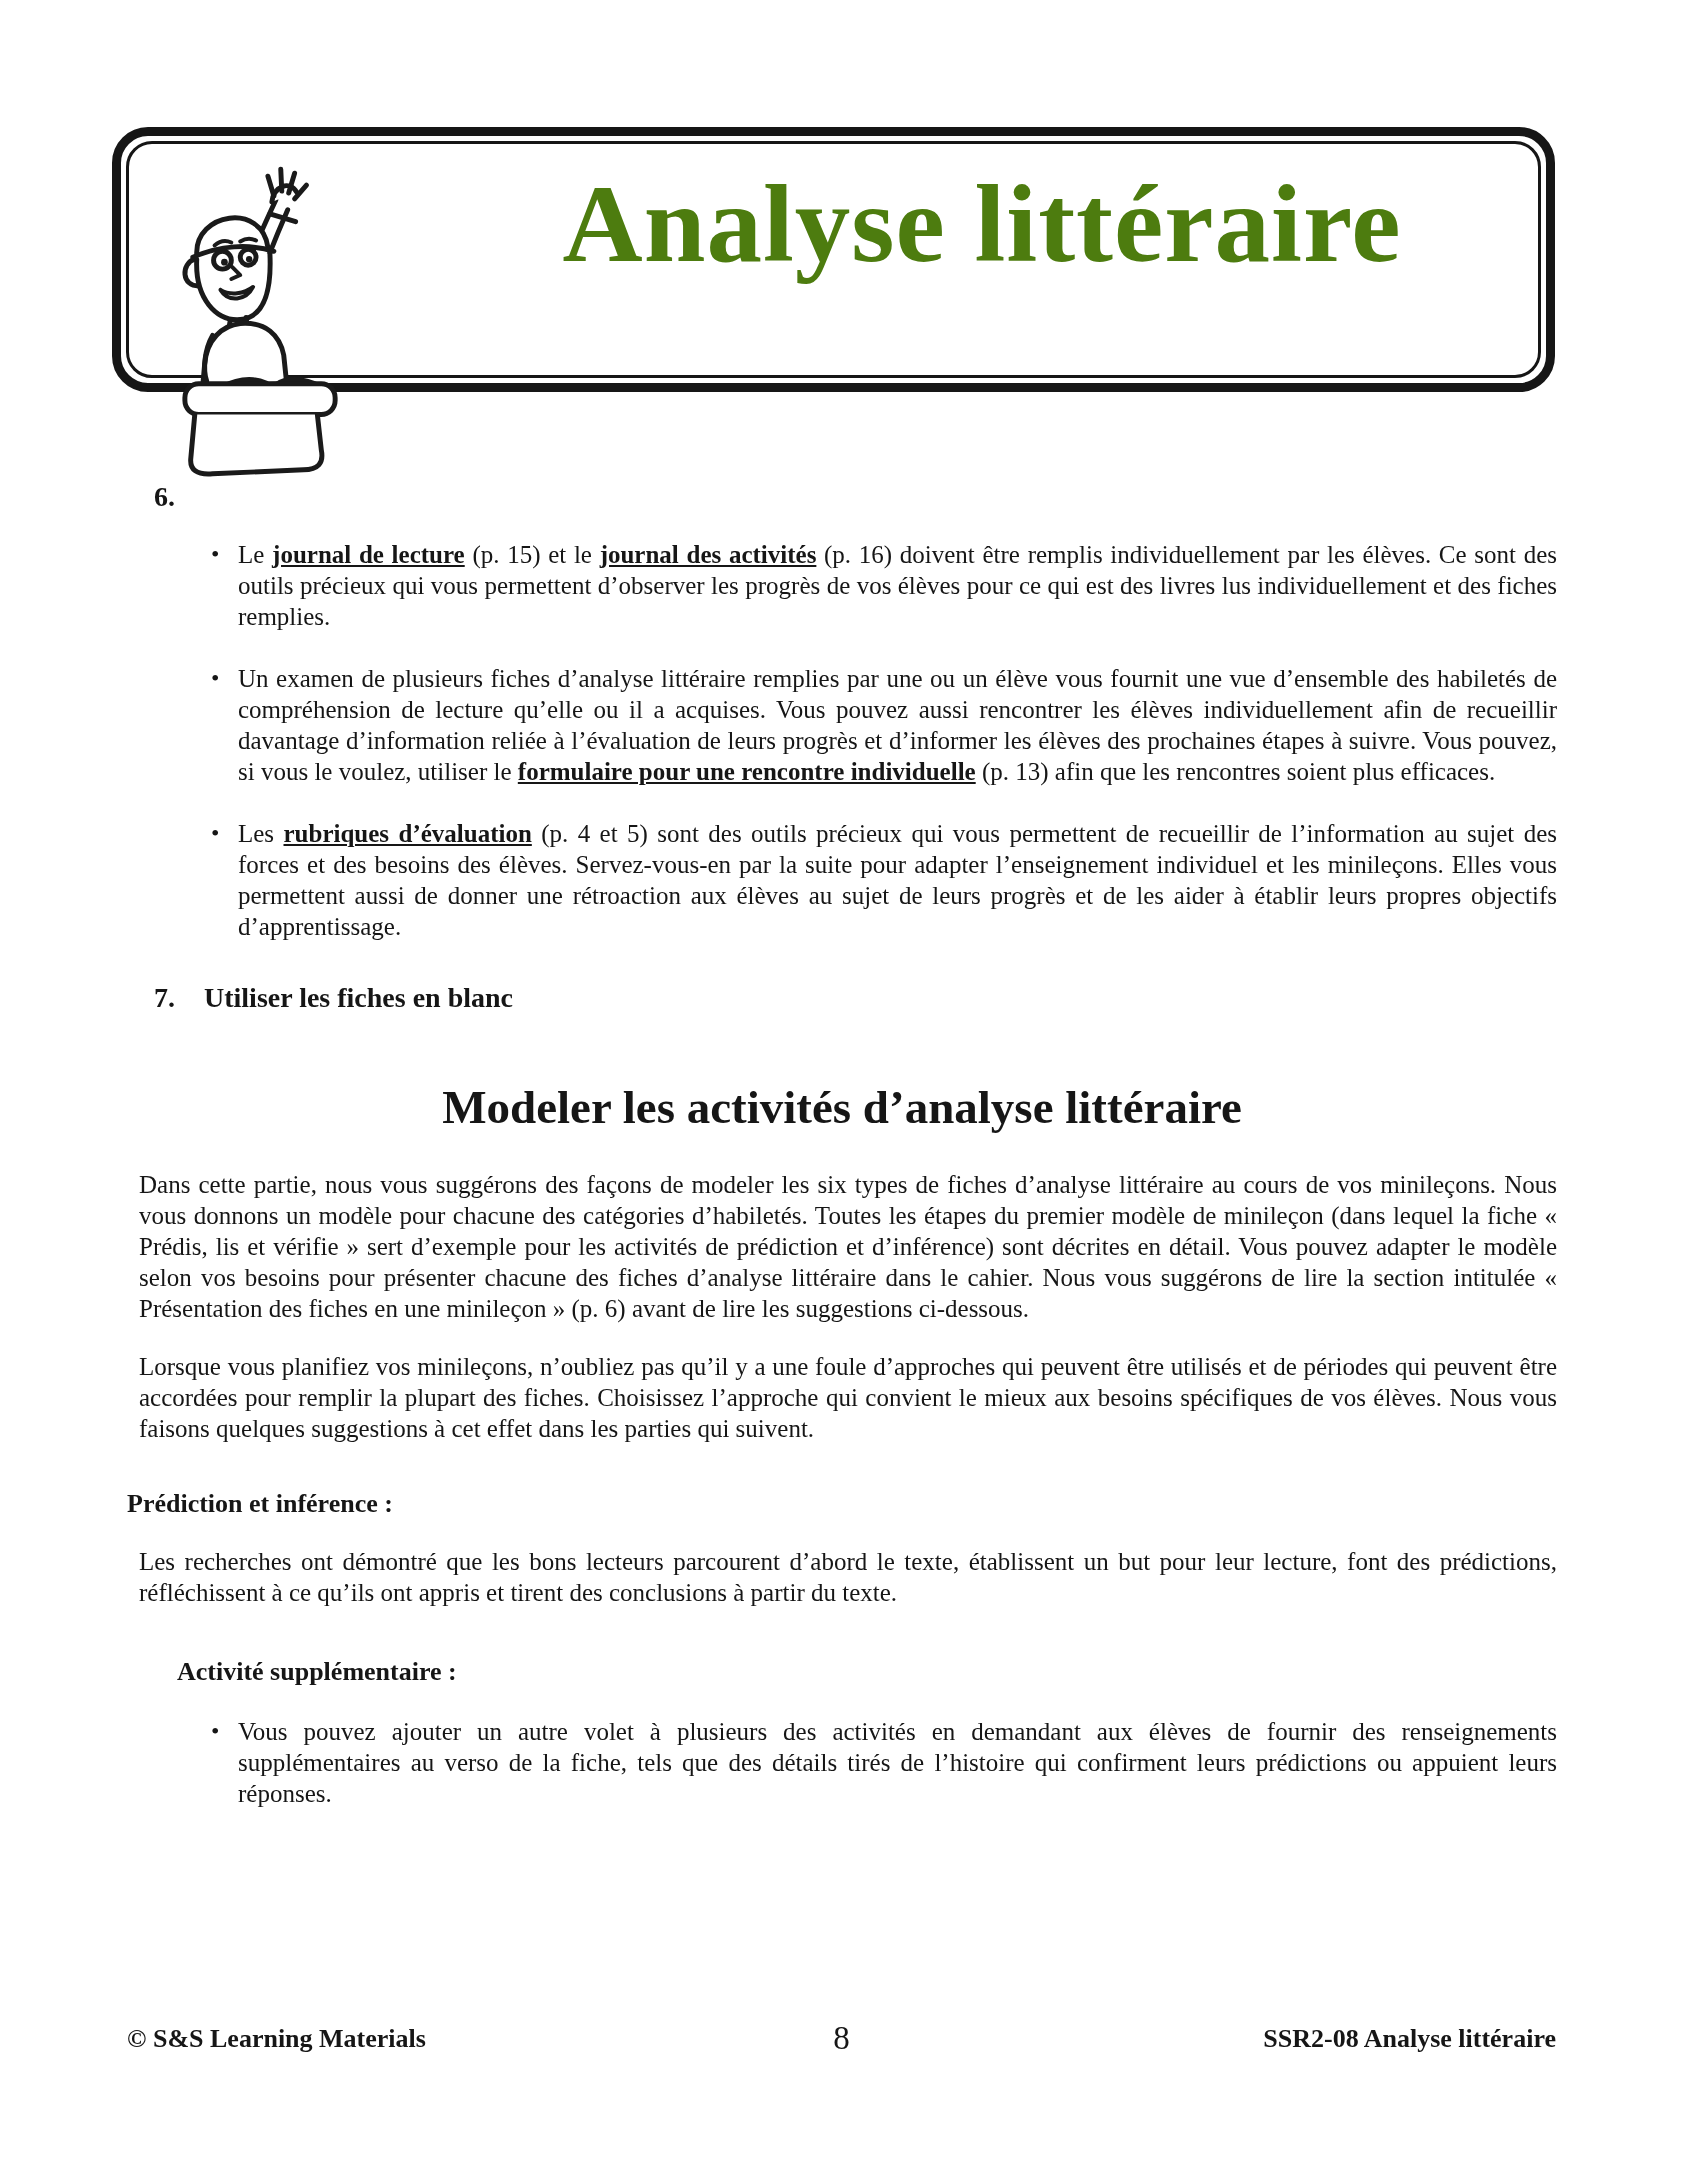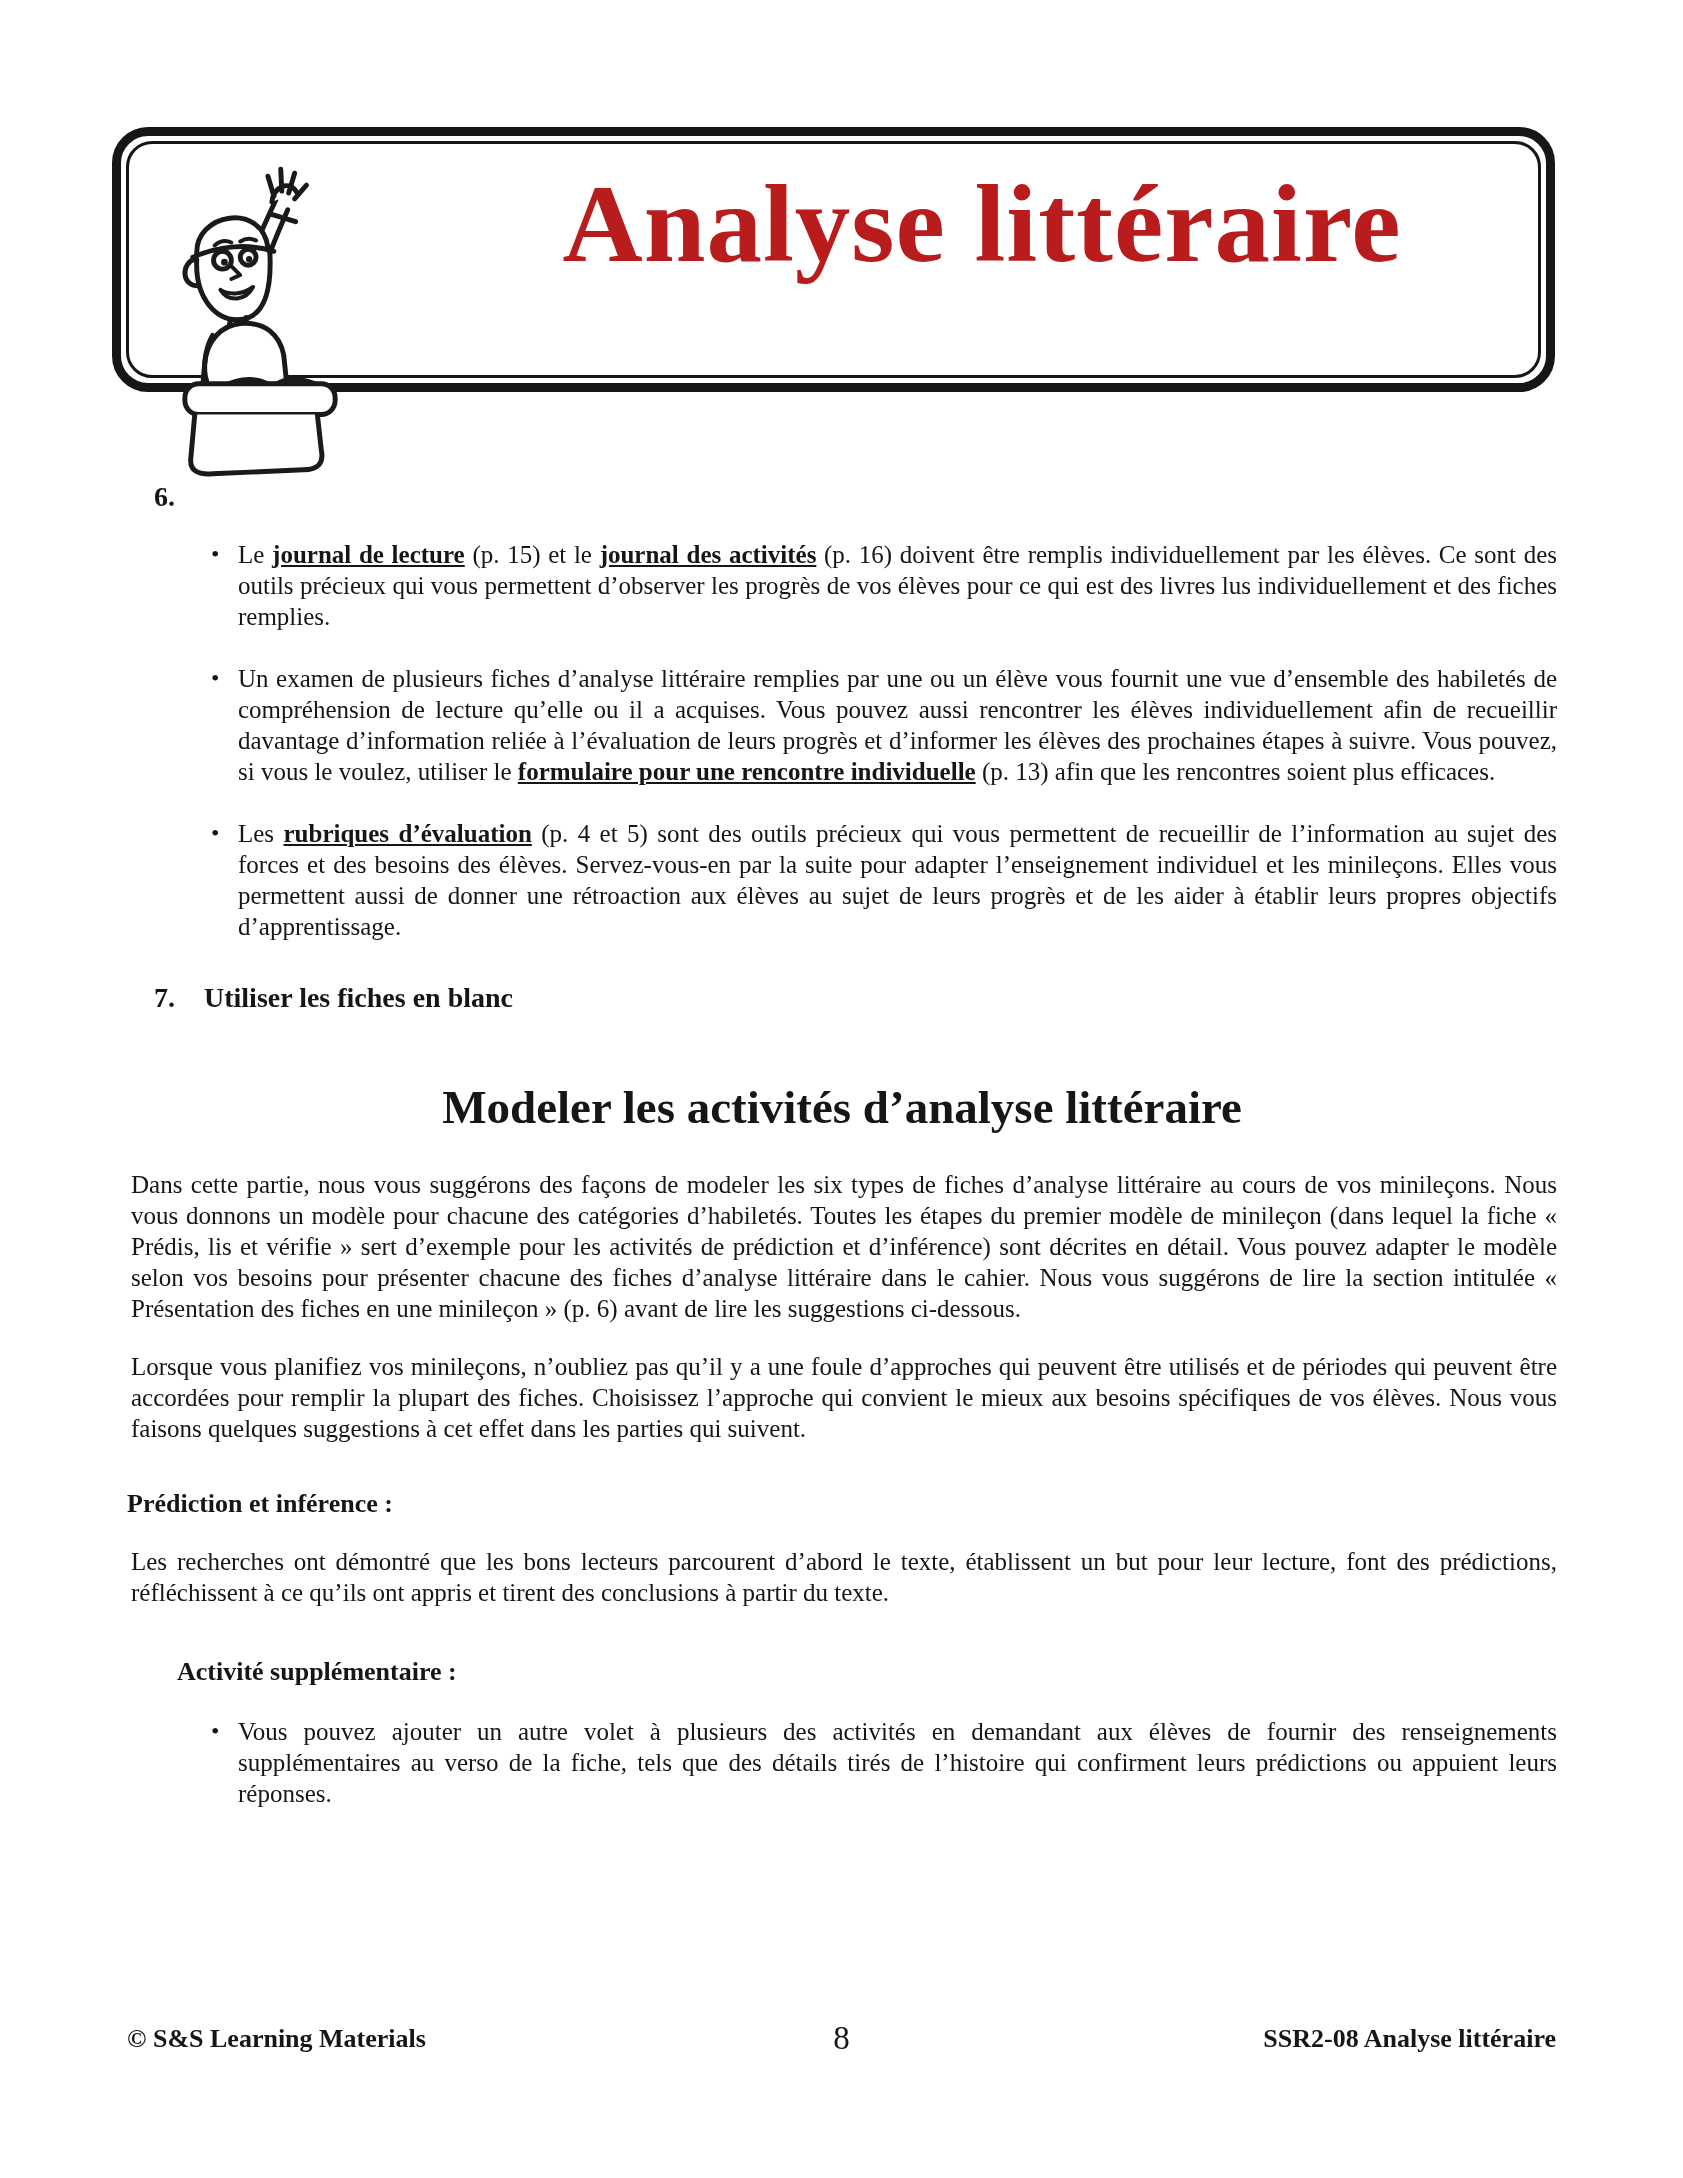--- a/index.html
+++ b/index.html
@@ -4,35 +4,35 @@
 <style>
   html,body{margin:0;padding:0;background:#ffffff;}
   .page{position:relative;width:1683px;height:2178px;background:#fff;color:#161616;
         font-family:"Liberation Serif", "DejaVu Serif", serif;overflow:hidden;}
 
   
   .banner{position:absolute;left:112px;top:127px;width:1443px;height:265px;
           border:9px solid #161616;border-radius:36px;box-sizing:border-box;background:#fff;}
   .banner-inner{position:absolute;inset:5px;border:3px solid #161616;border-radius:26px;}
   .banner-title{position:absolute;left:327px;right:30px;top:24px;margin:0;text-align:center;
-          font-size:111px;font-weight:bold;letter-spacing:1px;color:#b91c1c;}
+          font-size:111px;font-weight:bold;letter-spacing:1px;color:#4d7c0f;}
   .figure{position:absolute;left:54px;top:24px;width:173px;height:327px;overflow:visible;z-index:3;}
 
   
   .content{position:absolute;left:127px;top:481px;width:1430px;}
   .num-heading{display:flex;font-weight:bold;font-size:28px;line-height:32px;margin:0 0 26px 27px;}
   .num-heading .num{width:50px;flex:none;}
   ul.blist{list-style:none;margin:0;padding:0;}
   ul.blist li{position:relative;padding-left:111px;margin-bottom:31px;
               font-size:25px;line-height:31px;text-align:justify;}
   ul.blist li::before{content:"\2022";position:absolute;left:84px;top:0;font-size:24px;}
   ul.blist li b{font-weight:bold;text-decoration:underline;}
   .sec7{margin-top:40px;}
   .mid-title{font-size:47px;font-weight:bold;text-align:center;margin:66px 0 34px 0;line-height:55px;}
-  p.para{font-size:25px;line-height:31px;text-align:justify;margin:0 0 27px 4px;}
+  p.para{font-size:25px;line-height:31px;text-align:justify;margin:0 0 27px 12px;}
   .subhead{font-size:26px;font-weight:bold;margin:44px 0 27px 0;line-height:31px;}
   .subhead.indent{margin-left:50px;margin-top:48px;margin-bottom:29px;}
   ul.blist.last li{margin-bottom:0;}
 
   
   .footer{position:absolute;left:127px;right:127px;top:2024px;height:40px;font-size:26px;}
   .footer .f-left{position:absolute;left:0;top:0;font-weight:bold;}
   .footer .f-page{position:absolute;left:0;right:0;top:-4px;text-align:center;font-size:33px;}
   .footer .f-right{position:absolute;right:0;top:0;font-weight:bold;}
 </style>

